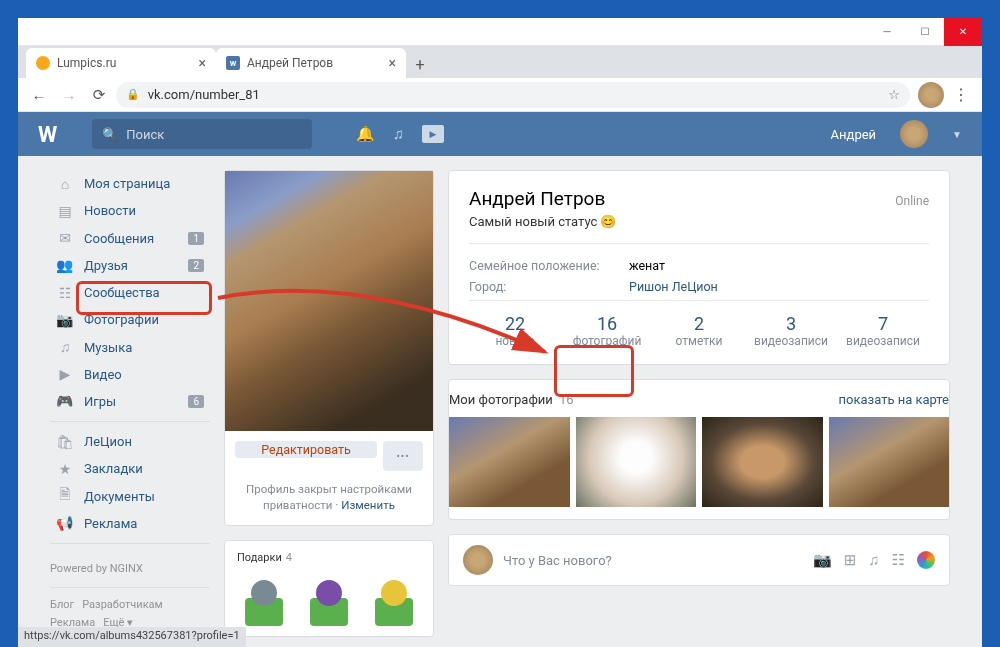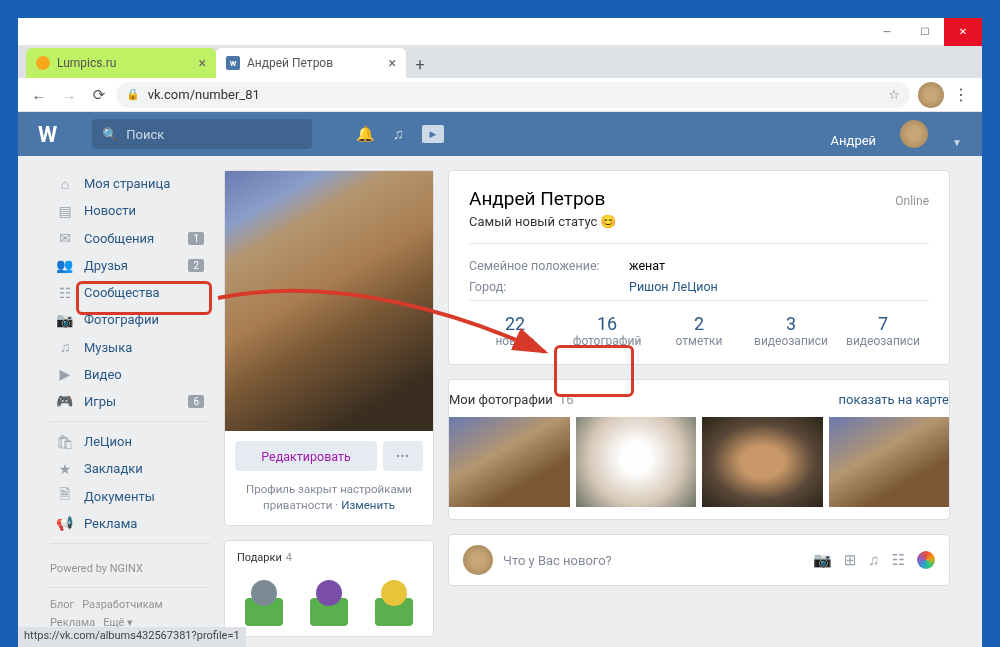--- a/index.html
+++ b/index.html
@@ -6,21 +6,21 @@
 body { background: #1a5fb4; width: 1000px; height: 647px; overflow: hidden; position: relative; }
 
 
 .window { position: absolute; top: 18px; left: 18px; right: 18px; bottom: 0; background: #fff; display: flex; flex-direction: column; }
 .titlebar { height: 28px; background: #fff; display: flex; align-items: center; justify-content: flex-end; border-bottom: 1px solid #e5e5e5; }
 .title-btn { width: 38px; height: 28px; display: flex; align-items: center; justify-content: center; font-size: 10px; color: #555; }
 .title-btn.close { background: #e81123; color: #fff; }
 
 
 .tabstrip { height: 32px; background: #dee1e6; display: flex; align-items: flex-end; padding-left: 8px; position: relative; }
-.tab { height: 30px; min-width: 190px; background: #bef264; display: flex; align-items: center; padding: 0 10px; font-size: 12px; color: #555; border-radius: 6px 6px 0 0; position: relative; }
+.tab { height: 30px; min-width: 190px; background: #ffffff; display: flex; align-items: center; padding: 0 10px; font-size: 12px; color: #555; border-radius: 6px 6px 0 0; position: relative; }
 .tab.active { background: #fff; }
 .tab-favicon { width: 14px; height: 14px; margin-right: 7px; border-radius: 2px; display: flex; align-items: center; justify-content: center; }
 .tab-favicon.lumpics { background: #f7a81b; border-radius: 50%; }
 .tab-favicon.vk { background: #4a76a8; color: #fff; font-size: 9px; font-weight: bold; }
 .tab-close { margin-left: auto; font-size: 14px; color: #666; }
 .newtab { width: 28px; height: 28px; display:flex; align-items:center; justify-content:center; font-size: 16px; color: #555; }
 
 
 .addr { height: 34px; background: #fff; display: flex; align-items: center; gap: 4px; padding: 0 8px; border-bottom: 1px solid #e5e5e5; }
 .nav-btn { width: 26px; height: 26px; display: flex; align-items:center; justify-content:center; color: #555; font-size: 15px; border-radius: 50%; }
@@ -31,21 +31,21 @@
 .avatar-btn { width: 26px; height: 26px; border-radius: 50%; background: radial-gradient(circle, #c8a676 30%, #9c7d54 100%); margin-left: 4px; }
 .menu-btn { width: 26px; height: 26px; display: flex; align-items:center; justify-content:center; color: #555; }
 
 
 .vk-header { height: 44px; background: #4a76a8; display: flex; align-items: center; padding: 0 20px; gap: 14px; }
 .vk-logo { color: #fff; font-size: 22px; font-weight: bold; letter-spacing: -1px; width: 40px; }
 .vk-search { flex: 0 0 220px; height: 30px; background: rgba(0,0,0,0.15); border-radius: 4px; display: flex; align-items:center; padding: 0 10px; color: #cdd9e6; gap: 8px; font-size: 13px; }
 .vk-header-icons { display: flex; align-items: center; gap: 18px; margin-left: 30px; }
 .vk-header-icon { color: #cdd9e6; font-size: 15px; }
 .vk-play { width: 22px; height: 18px; background: #cdd9e6; border-radius: 2px; display:flex; align-items:center; justify-content:center; color:#4a76a8; font-size: 9px; }
-.vk-user { margin-left: auto; display: flex; align-items: flex-end; gap: 24px; color: #fff; font-size: 13px; }
+.vk-user { margin-left: auto; display: flex; align-items: center; gap: 24px; color: #fff; font-size: 13px; }
 .vk-user-ava { width: 28px; height: 28px; border-radius: 50%; background: radial-gradient(circle, #c8a676 30%, #9c7d54 100%); }
 .vk-chev { color: #cdd9e6; font-size: 10px; }
 
 
 .vk-body { flex: 1; background: #edeef0; display: flex; justify-content: center; overflow: hidden; }
 .vk-container { width: 900px; display: flex; gap: 14px; padding: 14px 0; }
 
 
 .left-nav { width: 160px; display: flex; flex-direction: column; }
 .nav-item { height: 28px; display: flex; align-items: center; gap: 10px; font-size: 13px; color: #2a5885; padding: 0 6px; border-radius: 3px; position: relative; }
@@ -56,21 +56,21 @@
 .nav-footer .row span { margin-right: 8px; }
 
 
 .annot-box { position: absolute; border: 3px solid #d83a2a; border-radius: 6px; pointer-events: none; }
 
 
 .center-col { width: 210px; display: flex; flex-direction: column; gap: 14px; }
 .panel { background: #fff; border: 1px solid #dcdde0; border-radius: 4px; }
 .profile-photo { height: 260px; background: linear-gradient(150deg, #6a7ab0 0%, #8a9dc8 15%, #b59670 25%, #a87d50 45%, #7a5836 60%, #3a2e20 85%); }
 .profile-btns { padding: 10px; display: flex; gap: 6px; }
-.btn-edit { flex: 1; height: 30px; background: #e5ebf1; color: #a21caf; font-size: 12.5px; border-radius: 4px; display:flex; align-items:center; justify-content:center; }
+.btn-edit { flex: 1; height: 17px; background: #e5ebf1; color: #c2410c; font-size: 12.5px; border-radius: 4px; display:flex; align-items:center; justify-content:center; }
 .btn-more { width: 40px; height: 30px; background: #e5ebf1; color: #828a99; border-radius: 4px; display:flex; align-items:center; justify-content:center; letter-spacing: 1px; font-size: 10px; }
 .profile-privacy { padding: 0 12px 12px; font-size: 11.5px; color: #828a99; text-align: center; line-height: 1.4; }
 .profile-privacy .link { color: #2a5885; }
 .gifts-panel { padding: 10px 12px; }
 .gifts-head { font-size: 11px; color: #333; margin-bottom: 8px; }
 .gifts-head .count { color: #939393; margin-left: 4px; }
 .gifts-row { display: flex; justify-content: space-between; }
 .gift { width: 54px; height: 54px; display:flex; align-items:flex-end; justify-content:center; }
 .gift-box { width: 38px; height: 28px; border-radius: 4px; position: relative; }
 .gift-box::before { content:""; position:absolute; top:-18px; left:50%; transform:translateX(-50%); width:26px; height:26px; border-radius:50%; }

